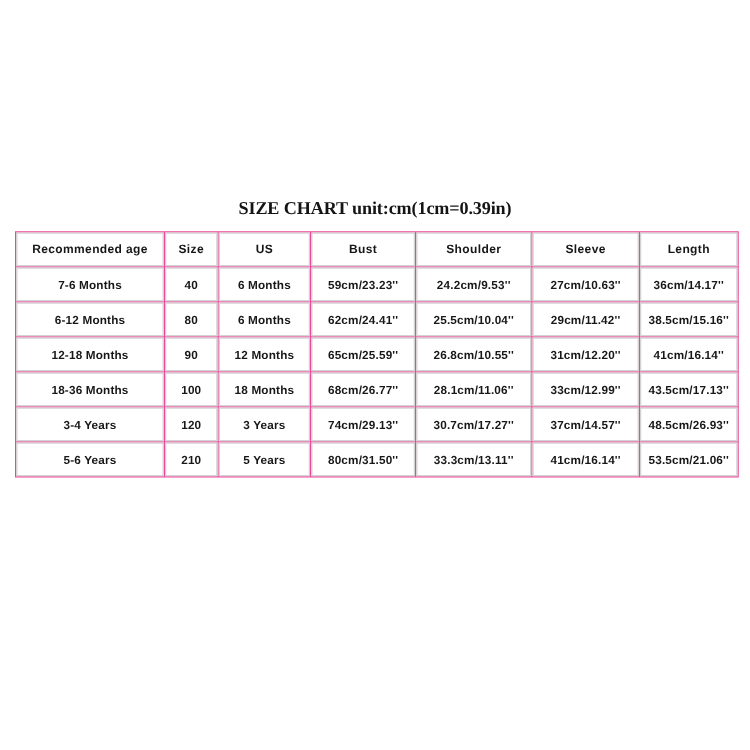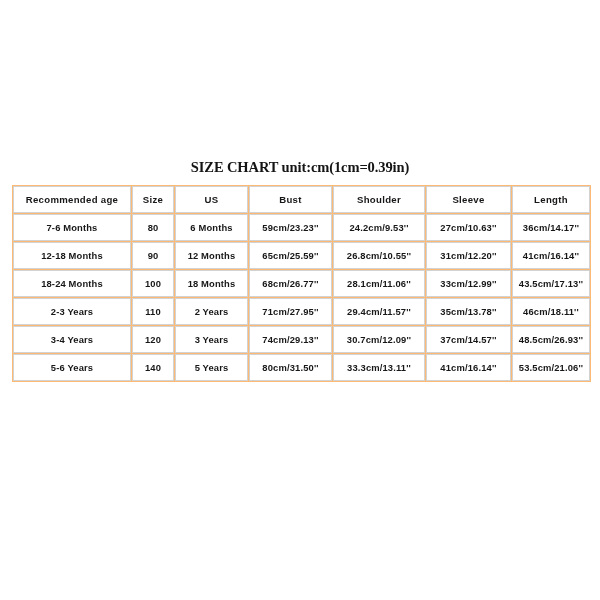--- a/index.html
+++ b/index.html
@@ -44,21 +44,21 @@
     left: 12px;
     top: 185px;
     width: 571px;
   }
 
   table.size-chart {
     border-collapse: separate;
     border-spacing: 1px 1px;
     width: 571px;
     table-layout: fixed;
-    background: #fdba74;
+    background: #ec4899;
   }
 
   table.size-chart td {
     background: #ffffff;
     border: 1px solid #d2d2d2;
     box-shadow: inset 0 0 0 1px #ffffff;
     height: 25px;
     padding: 0 2px;
     text-align: center;
     vertical-align: middle;
@@ -113,66 +113,66 @@
             <td>Recommended age</td>
             <td>Size</td>
             <td>US</td>
             <td>Bust</td>
             <td>Shoulder</td>
             <td>Sleeve</td>
             <td>Length</td>
           </tr>
           <tr>
             <td>7-6 Months</td>
-            <td>80</td>
+            <td>40</td>
             <td>6 Months</td>
             <td>59cm/23.23''</td>
             <td>24.2cm/9.53''</td>
             <td>27cm/10.63''</td>
             <td>36cm/14.17''</td>
+          </tr>
+          <tr>
+            <td>6-12 Months</td>
+            <td>80</td>
+            <td>6 Months</td>
+            <td>62cm/24.41''</td>
+            <td>25.5cm/10.04''</td>
+            <td>29cm/11.42''</td>
+            <td>38.5cm/15.16''</td>
           </tr>
           <tr>
             <td>12-18 Months</td>
             <td>90</td>
             <td>12 Months</td>
             <td>65cm/25.59''</td>
             <td>26.8cm/10.55''</td>
             <td>31cm/12.20''</td>
             <td>41cm/16.14''</td>
           </tr>
           <tr>
-            <td>18-24 Months</td>
+            <td>18-36 Months</td>
             <td>100</td>
             <td>18 Months</td>
             <td>68cm/26.77''</td>
             <td>28.1cm/11.06''</td>
             <td>33cm/12.99''</td>
             <td>43.5cm/17.13''</td>
           </tr>
           <tr>
-            <td>2-3 Years</td>
-            <td>110</td>
-            <td>2 Years</td>
-            <td>71cm/27.95''</td>
-            <td>29.4cm/11.57''</td>
-            <td>35cm/13.78''</td>
-            <td>46cm/18.11''</td>
-          </tr>
-          <tr>
             <td>3-4 Years</td>
             <td>120</td>
             <td>3 Years</td>
             <td>74cm/29.13''</td>
-            <td>30.7cm/12.09''</td>
+            <td>30.7cm/17.27''</td>
             <td>37cm/14.57''</td>
             <td>48.5cm/26.93''</td>
           </tr>
           <tr>
             <td>5-6 Years</td>
-            <td>140</td>
+            <td>210</td>
             <td>5 Years</td>
             <td>80cm/31.50''</td>
             <td>33.3cm/13.11''</td>
             <td>41cm/16.14''</td>
             <td>53.5cm/21.06''</td>
           </tr>
         </tbody>
     </table>
   </div>
 

